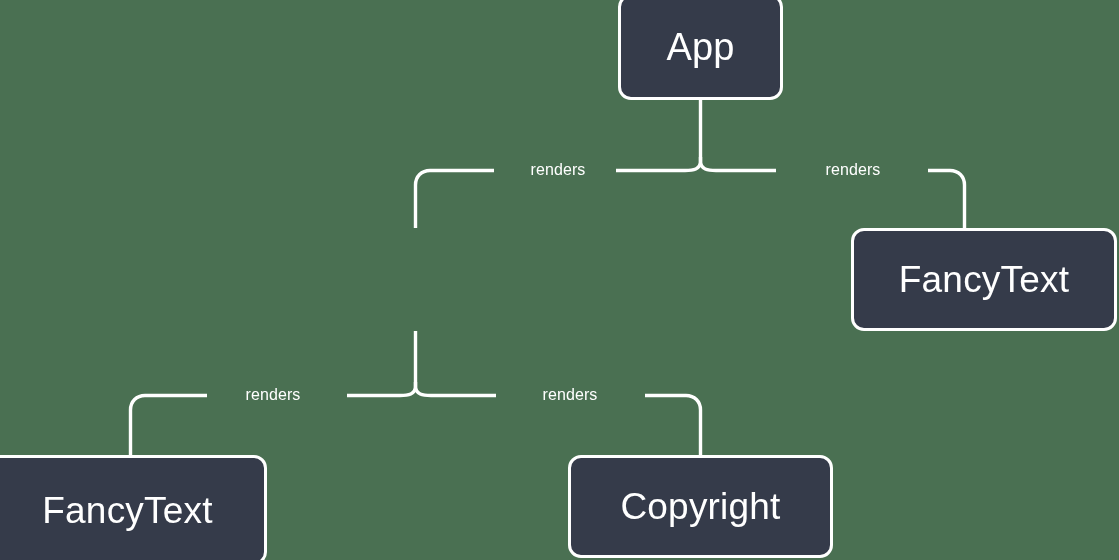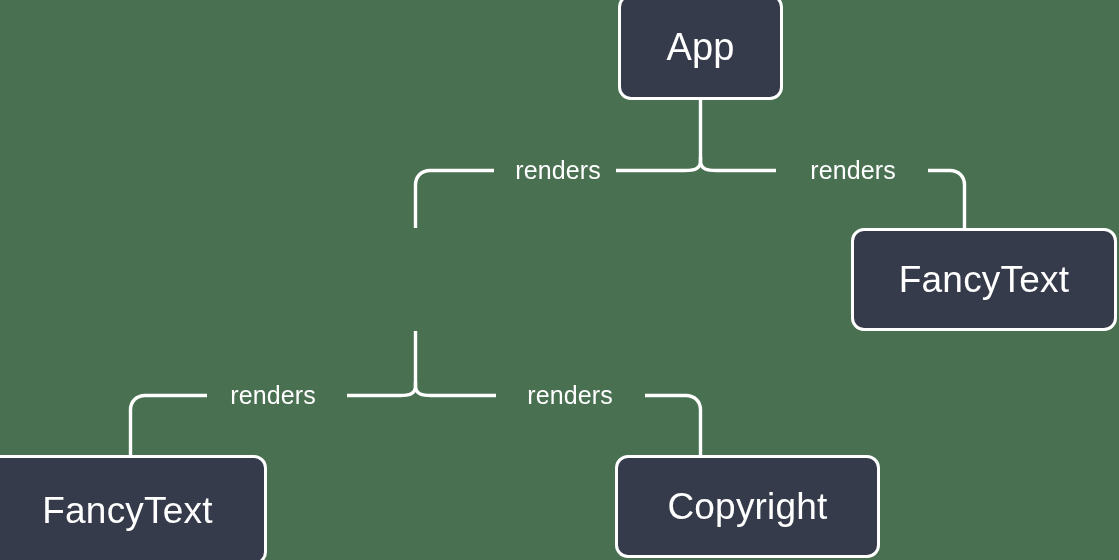--- a/index.html
+++ b/index.html
@@ -38,34 +38,34 @@
     letter-spacing: 0.2px;
     white-space: nowrap;
   }
   .node-label {
     color: #ffffff;
     line-height: 1;
   }
   .edge-label {
     position: absolute;
     color: #ffffff;
-    font-size: 25px;
+    font-size: 16px;
     font-weight: 500;
     letter-spacing: 0.1px;
     line-height: 1;
     white-space: nowrap;
     transform: translate(-50%, -50%);
   }
 
   
   #node-app        { left: 618px; top: -6px;  width: 165px; height: 106px; font-size: 38px; }
   #node-insp       { left: 198px; top: 228px; width: 462px; height: 103px; }
   #node-fancy-r    { left: 851px; top: 228px; width: 266px; height: 103px; }
   #node-fancy-bl   { left: -12px; top: 455px; width: 279px; height: 110px; }
-  #node-copyright  { left: 568px; top: 455px; width: 265px; height: 103px; margin-left: 47px; }
+  #node-copyright  { left: 568px; top: 455px; width: 265px; height: 103px; }
 </style>
 </head>
 <body>
 
 <div id="stage">
 
   <svg id="wires" viewBox="0 0 1119 560" width="1119" height="560" aria-hidden="true">
     <g fill="none" stroke="#ffffff" stroke-width="3.4" stroke-linecap="butt">
 
       <path d="M 700.5 100 L 700.5 157"></path>

